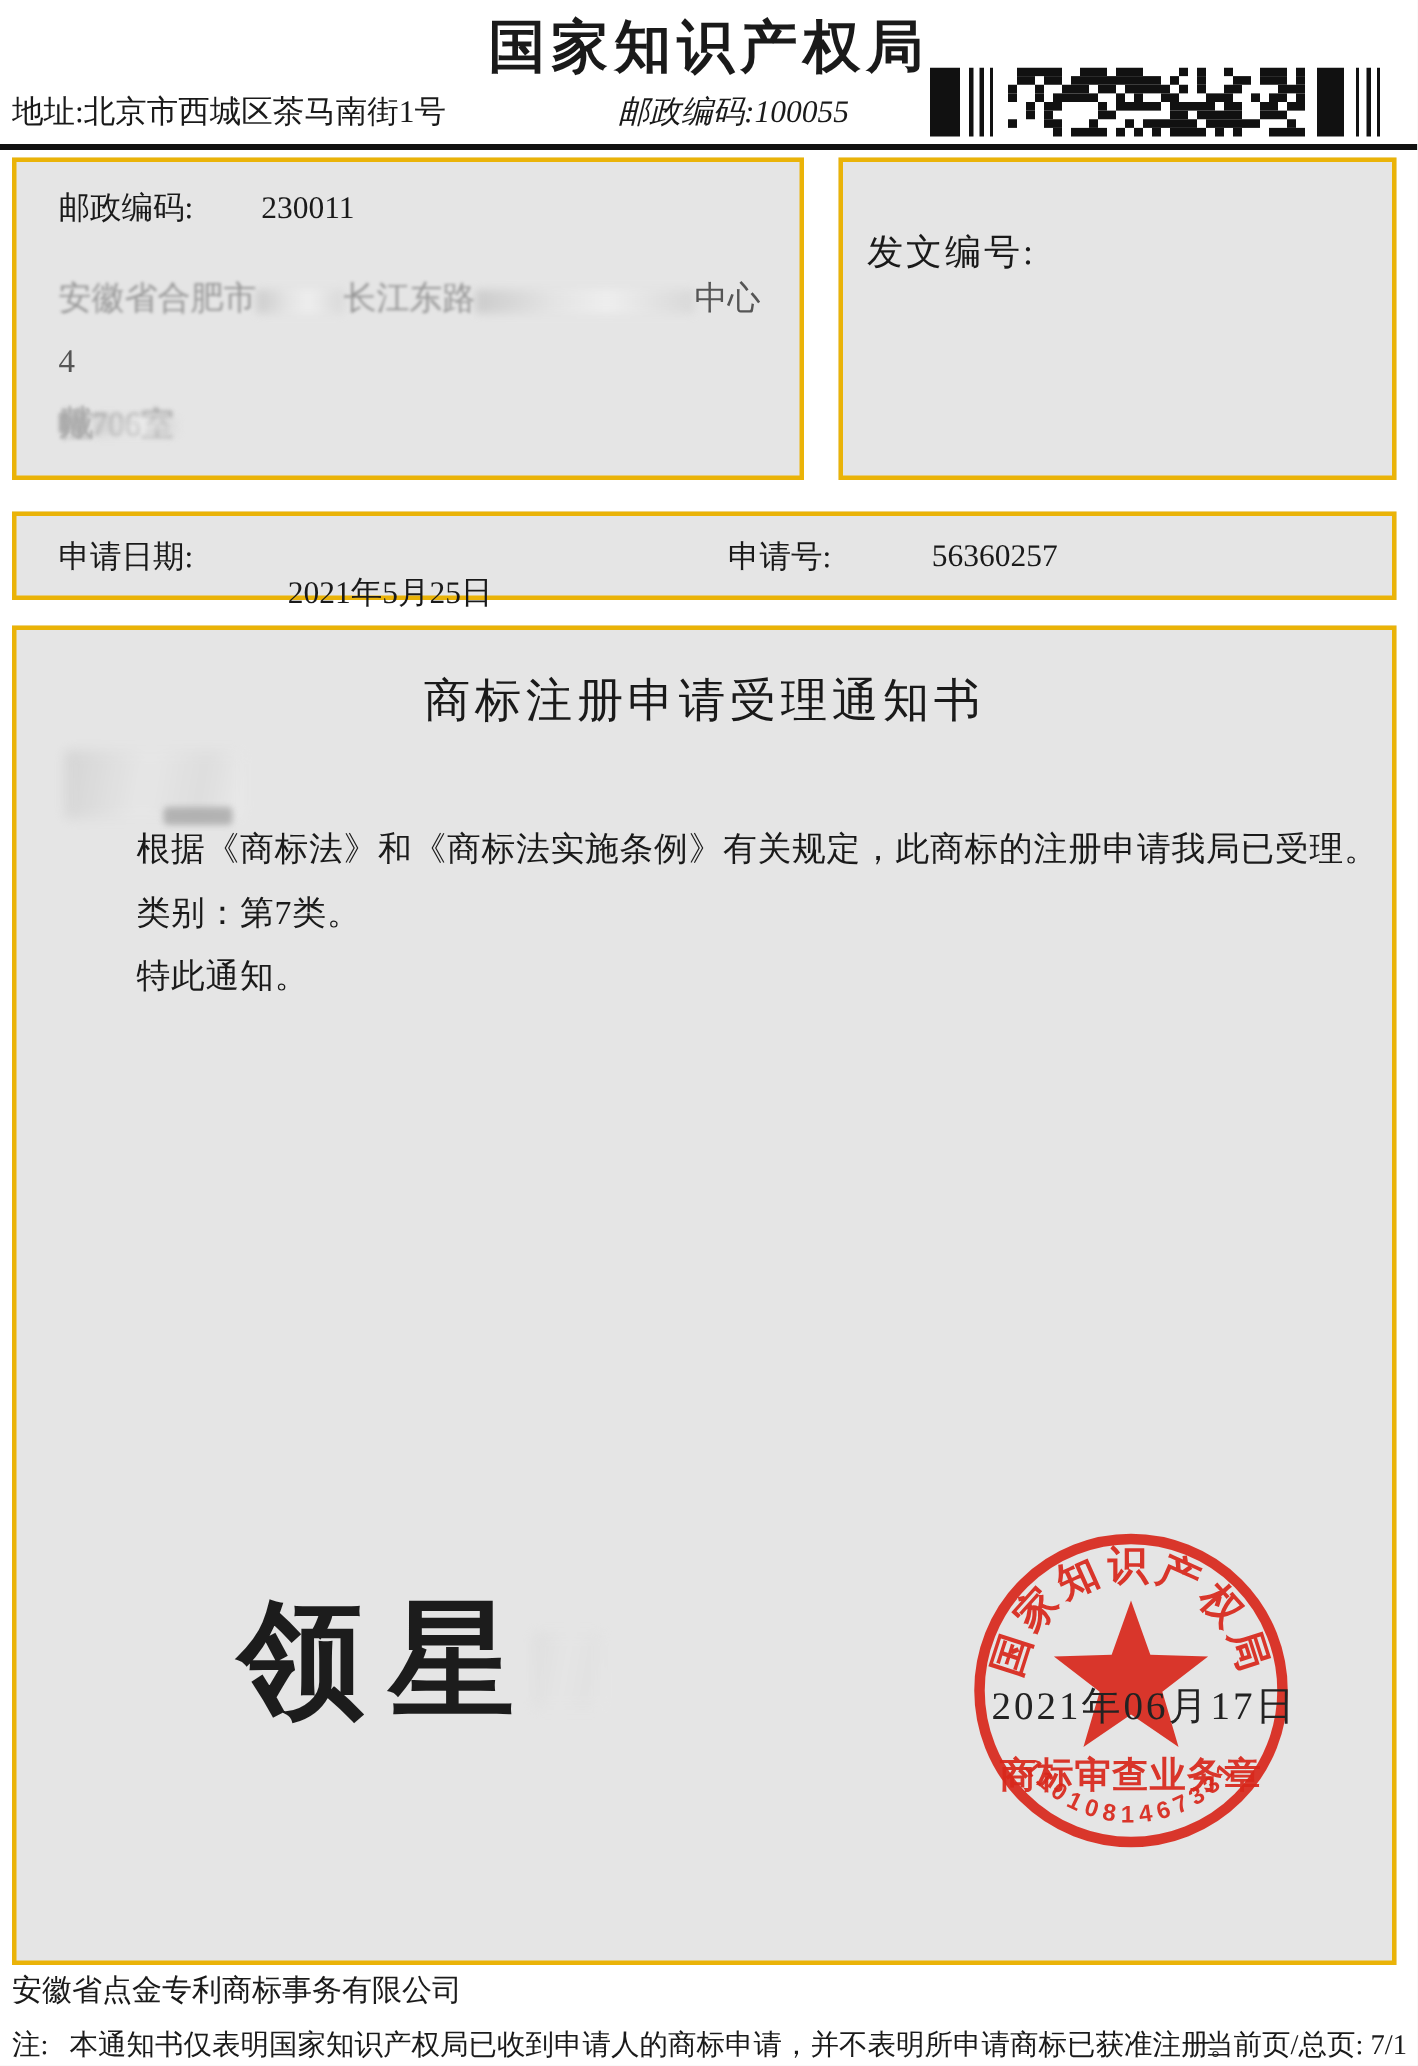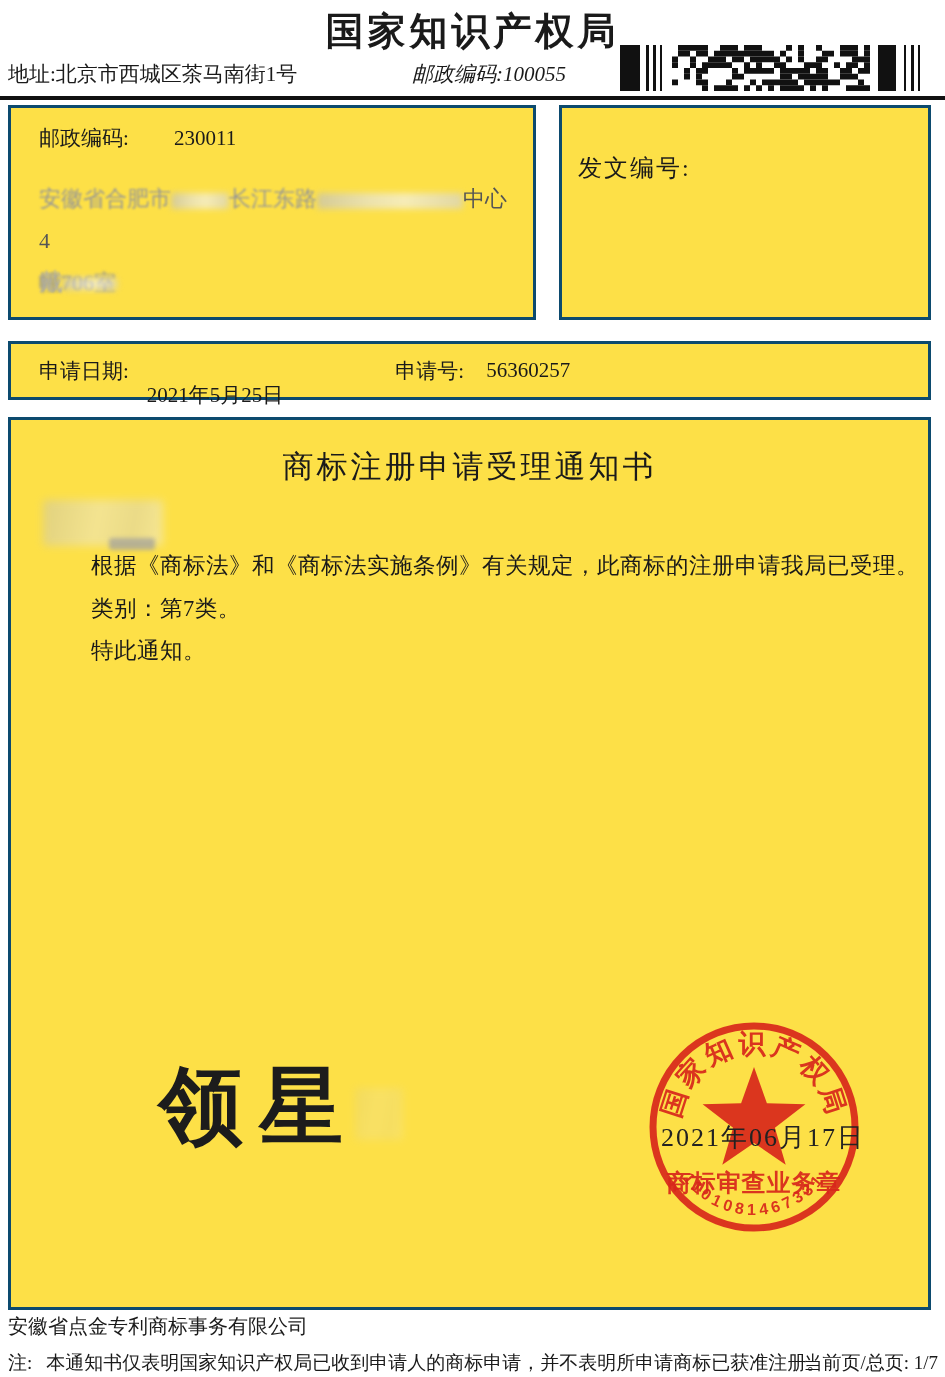--- a/index.html
+++ b/index.html
@@ -8,25 +8,25 @@
 
   
   .org-title{position:absolute;top:6px;left:0;width:100%;text-align:center;
              font-size:38px;font-weight:700;letter-spacing:4px;}
   .hdr-addr{position:absolute;top:60px;left:8px;font-size:21px;}
   .hdr-postal{position:absolute;top:60px;left:412px;font-size:21px;font-style:italic;}
   .barcode{position:absolute;top:45px;left:620px;}
   .hdr-rule{position:absolute;top:96px;left:0;width:945px;height:4px;background:#111;}
 
   
-  .box{position:absolute;border:3px solid #0c4a6e;background:#fde047;}
+  .box{position:absolute;border:3px solid #eab308;background:#e5e5e5;}
   .box-recipient{left:8px;top:105px;width:522px;height:209px;}
   .box-dispatch{left:559px;top:105px;width:366px;height:209px;}
   .box-approw{left:8px;top:341px;width:917px;height:53px;display:flex;align-items:center;
-              font-size:21px;}
+              font-size:21px;gap:45px;}
   .box-main{left:8px;top:417px;width:917px;height:887px;}
 
   .postal-line{position:absolute;left:28px;top:16px;font-size:21px;}
   .postal-line .val{margin-left:40px;}
   .addr-block{position:absolute;left:28px;top:70px;width:478px;font-size:22px;line-height:1.9;}
   .frag-faint{color:#969696;filter:blur(1.2px);}
   .frag-faint2{color:#8b8b8b;filter:blur(1.5px);}
   .frag-dark{color:#555;filter:blur(0.5px);}
   .sm-inline{display:inline-block;height:16px;vertical-align:middle;border-radius:2px;
              background:linear-gradient(90deg,#bfbfbf,#e3e3e3 35%,#f3f3f3 60%,#d2d2d2);
@@ -289,17 +289,17 @@
       </text>
     </svg>
     <div class="seal-date">2021年06月17日</div>
   </div>
 
   <div class="agent">安徽省点金专利商标事务有限公司</div>
   <div class="note-row">
     <span class="note-label">注:</span><span>本通知书仅表明国家知识产权局已收到申请人的商标申请，并不表明所申请商标已获准注册。</span>
     <span class="page-ind">
       <span>当前页/总页:</span>
-      <span>1/7</span>
+      <span>7/1</span>
     </span>
   </div>
 
 </div>
 
 </body></html>

